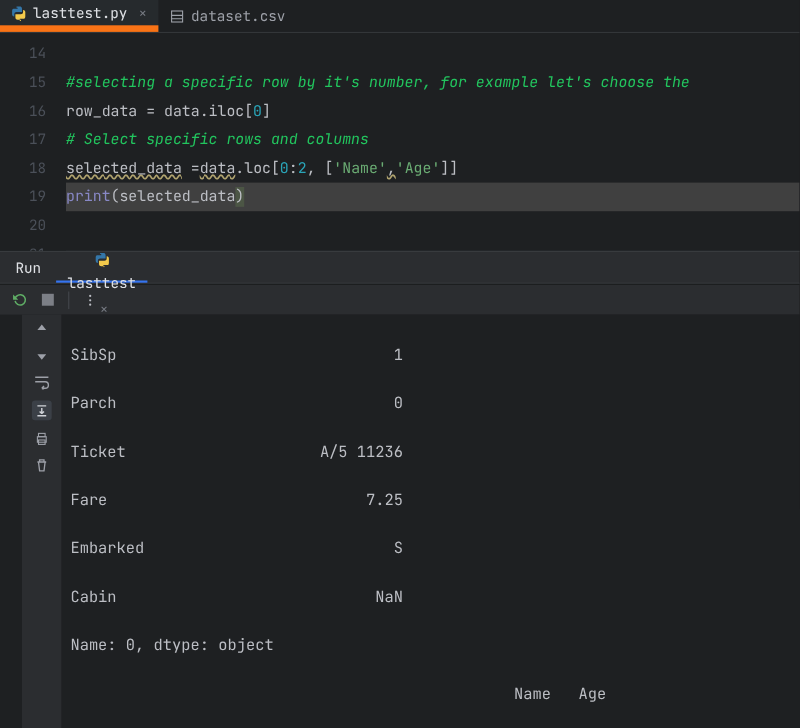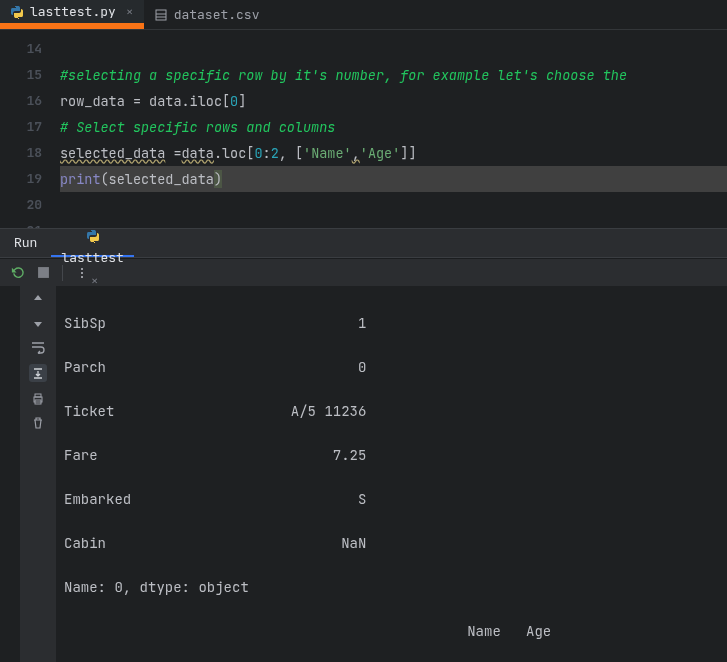--- a/index.html
+++ b/index.html
@@ -39,21 +39,21 @@
     height: 198px;
     overflow: hidden;
   }
   .gutter {
     width: 60px;
     padding-top: 2px;
     text-align: right;
     color: #4b5059;
     background: #1e2022;
   }
-  .gutter div { height: 26px; line-height: 26px; padding-right: 18px; font-weight: bold; }
+  .gutter div { height: 26px; line-height: 26px; padding-right: 18px; }
   .code {
     flex: 1;
     padding-top: 2px;
     font-size: 13.5px;
   }
   .code .line { height: 26px; line-height: 26px; white-space: pre; }
   .line.hl { background: #404040; }
   .c-comment { color: #22c55e; font-style: italic; }
   .c-ident { color: #bcbec4; }
   .c-func { color: #8888c6; }
@@ -62,21 +62,21 @@
   .c-warn { text-decoration: underline wavy #b0a36e; text-decoration-skip-ink: none; }
   .sel-close { background: rgba(100,130,80,0.35); color:#bcbec4; }
   .run-bar {
     display: flex;
     align-items: center;
     background: #2b2d30;
     border-top: 1px solid #3a3d41;
     border-bottom: 1px solid #3a3d41;
     height: 30px;
   }
-  .run-label { padding: 0 14px; color:#dfe1e5;font-family:Liberation Mono, monospace; }
+  .run-label { padding: 0 14px; color:#dfe1e5; }
   .run-tab {
     display: flex; align-items: center; gap:6px;
     padding: 0 10px; height:100%;
     border-bottom: 2px solid #3574f0;
     color:#dfe1e5;
     flex-direction:column;
   }
   .toolbar {
     display:flex; align-items:center;
     background: #2b2d30;

